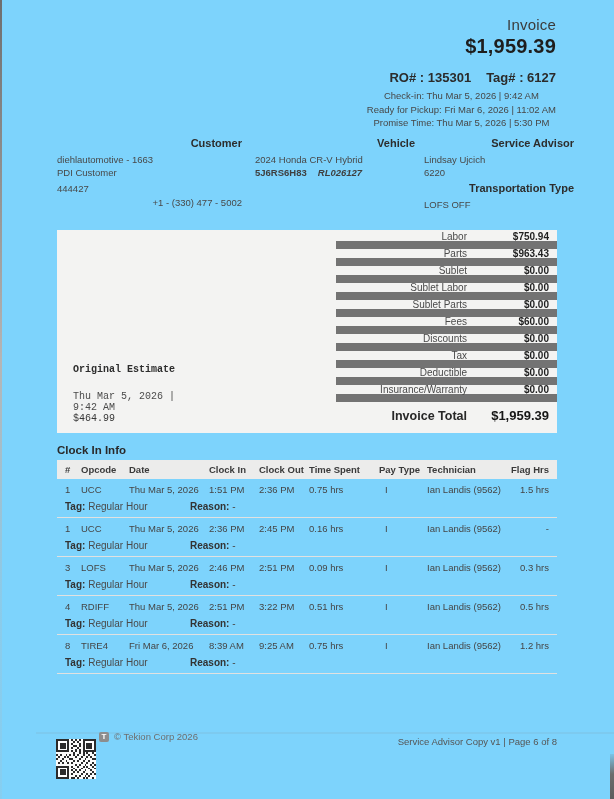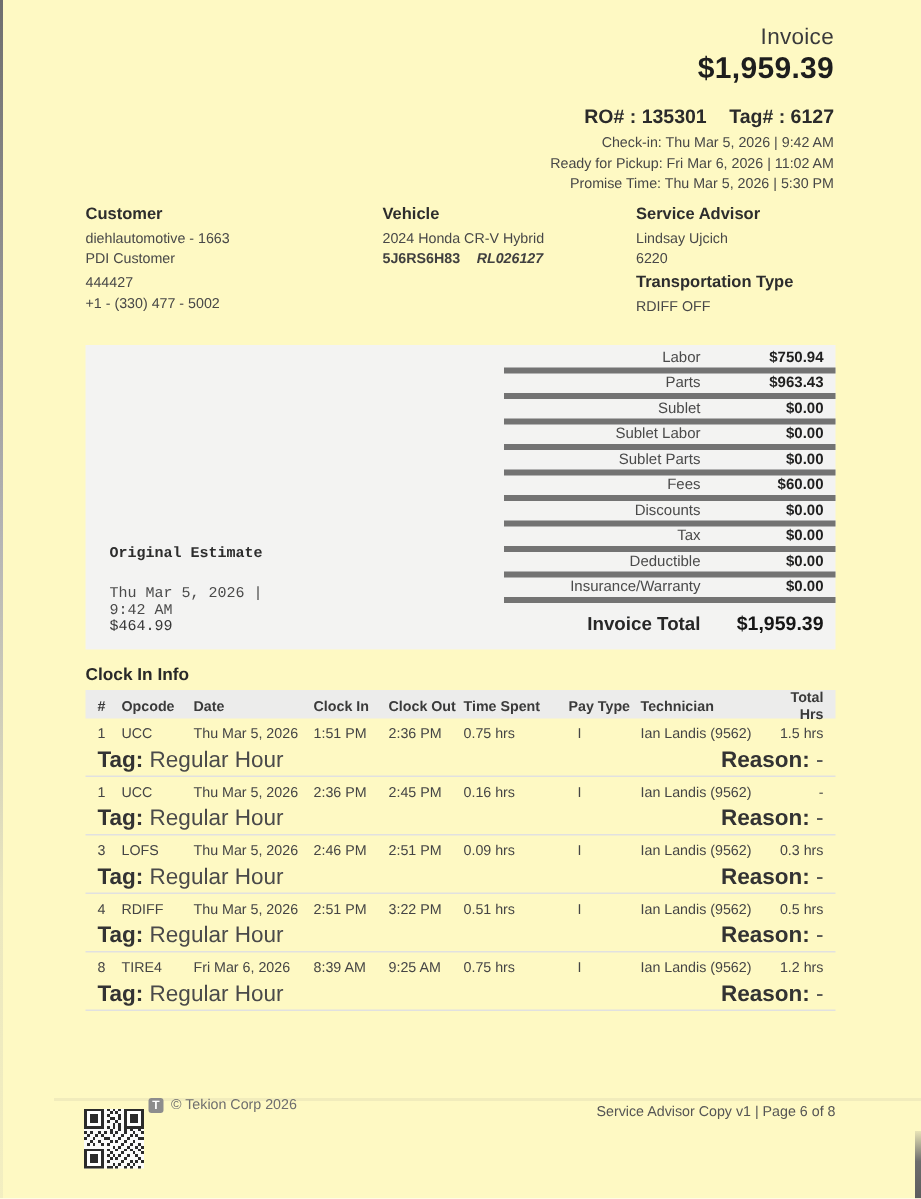--- a/index.html
+++ b/index.html
@@ -1,74 +1,74 @@
 <!DOCTYPE html>
 <html><head>
 <meta charset="utf-8">
 <style>
   * { margin:0; padding:0; box-sizing:border-box; }
   html,body { background:#ffffff; }
   .page {
     position:relative; width:614px; height:799px; overflow:hidden;
-    background:#fef9c3;
+    background:#7dd3fc;
     font-family:"Liberation Sans","DejaVu Sans",sans-serif;
     color:#454545;
   }
   
   .edge-left { position:absolute; left:0; top:0; width:2px; height:100%;
     background:linear-gradient(to bottom,#6e6e6e 0%,#8d8d8d 20%,#b5b5b5 45%,rgba(180,180,180,.25) 75%,rgba(180,180,180,.15) 100%); }
   .edge-right-bottom { position:absolute; right:0; top:754px; width:4px; height:45px;
     background:linear-gradient(to bottom,rgba(110,110,110,.15),#6d6d6d 45%,#5d5d5d); }
   .scan-streak { position:absolute; left:36px; right:0; top:732px; height:2px; background:rgba(130,130,130,.10); }
 
   
   .top-right { position:absolute; top:16px; right:58px; text-align:right; }
   .doc-type { font-size:15px; color:#3b3b3b; letter-spacing:.2px; }
   .doc-amount { margin-top:2px; font-size:20px; font-weight:700; color:#1e1e1e; letter-spacing:.2px; }
   .ro-line { margin-top:12px; font-size:13px; font-weight:700; color:#2b2b2b; }
   .ro-line .gap { display:inline-block; width:15px; }
-  .meta { margin-top:4px; font-size:9.5px; color:#474747; line-height:13.5px; }
-
-  
-  .info-block .info-label { font-size:11px; font-weight:700; color:#2d2d2d; margin-bottom:4px; }
+  .meta { margin-top:4px; font-size:9.5px; color:#474747; line-height:13.5px;text-align:center; }
+
+  
+  .info-block .info-label { font-size:11px; font-weight:700; color:#2d2d2d; margin-bottom:4px;text-align:right; }
   .info-line { font-size:9.5px; color:#484848; line-height:13px; }
   .customer { position:absolute; left:57px; top:137px; width:185px; }
   .customer .cust-id { margin-top:3px; }
-  .customer .cust-phone { margin-top:1px; }
+  .customer .cust-phone { margin-top:1px;text-align:right; }
   .vehicle { position:absolute; left:255px; top:137px; width:160px; }
   .vin-line { font-size:9.5px; font-weight:700; color:#3f3f3f; line-height:13px; }
   .vin-suffix { font-style:italic;margin-left:11px; }
   .advisor { position:absolute; left:424px; top:137px; width:150px; }
   .transport { position:absolute; left:424px; top:182px; width:150px; }
   .transport .info-line { margin-top:1px; }
 
   
   .summary { position:absolute; left:57px; top:230px; width:500px; height:203px; background:#f3f3f2; }
   .sum-table { position:absolute; top:0; right:0; width:221px; padding-top:2px; }
-  .sum-row { display:flex; align-items:center; height:17px; border-bottom:4px solid #737373; }
+  .sum-row { display:flex; align-items:center; height:17px; border-bottom:8px solid #737373; }
   .sum-label { flex:1; text-align:right; font-size:10px; color:#4a4a4a; }
   .sum-value { width:90px; text-align:right; padding-right:8px; font-size:10px; font-weight:700; color:#1f1f1f; }
   .sum-total { display:flex; align-items:center; height:23px; margin-top:2px; }
   .sum-total .sum-label { font-size:12.5px; font-weight:700; color:#272727; }
   .sum-total .sum-value { font-size:13px; color:#161616; }
   .orig { position:absolute; left:16px; bottom:9px;font-family:Liberation Mono, monospace; }
   .orig-label { font-size:10px; font-weight:700; color:#2d2d2d; }
   .orig-line { display:flex; margin-top:16px; font-size:10px; color:#4a4a4a;flex-direction:column; }
   .orig-date { width:128px; }
   .orig-amount { color:#363636; }
 
   
   .clock-title { position:absolute; left:57px; top:444px; font-size:11.5px; font-weight:700; color:#292929; }
   .clock-table { position:absolute; left:57px; top:460px; width:500px; }
   .clk-grid { display:grid; grid-template-columns:16px 48px 80px 50px 50px 70px 48px 82px 40px; padding:0 8px; align-items:center; }
   .clk-header { height:19px; background:#ececeb; font-size:9.5px; font-weight:700; color:#3a3a3a; }
   .clk-header .h-flag, .c-flag { text-align:right; }
   .clk-main { height:20px; font-size:9.5px; color:#454545; }
   .c-pay { padding-left:6px; }
-  .clk-tagline { display:flex; align-items:center; height:15px; padding:0 8px; font-size:15px; color:#4a4a4a;justify-content:space-between; }
+  .clk-tagline { display:flex; align-items:center; height:15px; padding:0 8px; font-size:10px; color:#4a4a4a; }
   .clk-tagline b { color:#333333; }
   .tag-group { width:125px; }
   .clk-record { border-bottom:1px solid #e1e1e0; padding-bottom:3px; }
 
   
   .qr { position:absolute; left:56px; top:739px; width:40px; height:40px; }
   .tek-line { position:absolute; left:99px; top:731px; display:flex; align-items:center; font-size:9.5px; color:#6e6e6e; }
   .tek-logo { width:10px; height:10px; margin-right:5px; border-radius:2px; background:#8d8d8d;
     color:#ffffff; font-size:8px; font-weight:700; display:flex; align-items:center; justify-content:center; line-height:1; }
   .footer-right { position:absolute; right:57px; top:735px; text-align:right; font-size:9.5px; color:#555555; line-height:13.5px; }
@@ -109,21 +109,21 @@
   </div>
 
   <div class="advisor info-block">
     <div class="info-label">Service Advisor</div>
     <div class="info-line">Lindsay Ujcich</div>
     <div class="info-line">6220</div>
   </div>
 
   <div class="transport info-block">
     <div class="info-label">Transportation Type</div>
-    <div class="info-line">RDIFF OFF</div>
+    <div class="info-line">LOFS OFF</div>
   </div>
 
   <div class="summary">
     <div class="sum-table">
       <div>
   <div class="sum-row">
     <div class="sum-label">Labor</div>
     <div class="sum-value">$750.94</div>
   </div>
 
@@ -190,21 +190,21 @@
   <div class="clock-table">
     <div class="clk-grid clk-header">
       <span>#</span>
       <span>Opcode</span>
       <span>Date</span>
       <span>Clock In</span>
       <span>Clock Out</span>
       <span>Time Spent</span>
       <span>Pay Type</span>
       <span>Technician</span>
-      <span class="h-flag">Total Hrs</span>
+      <span class="h-flag">Flag Hrs</span>
     </div>
     <div>
   <div class="clk-record">
     <div class="clk-grid clk-main">
       <span class="c-num">1</span>
       <span class="c-op">UCC</span>
       <span class="c-date">Thu Mar 5, 2026</span>
       <span class="c-in">1:51 PM</span>
       <span class="c-out">2:36 PM</span>
       <span class="c-spent">0.75 hrs</span>

